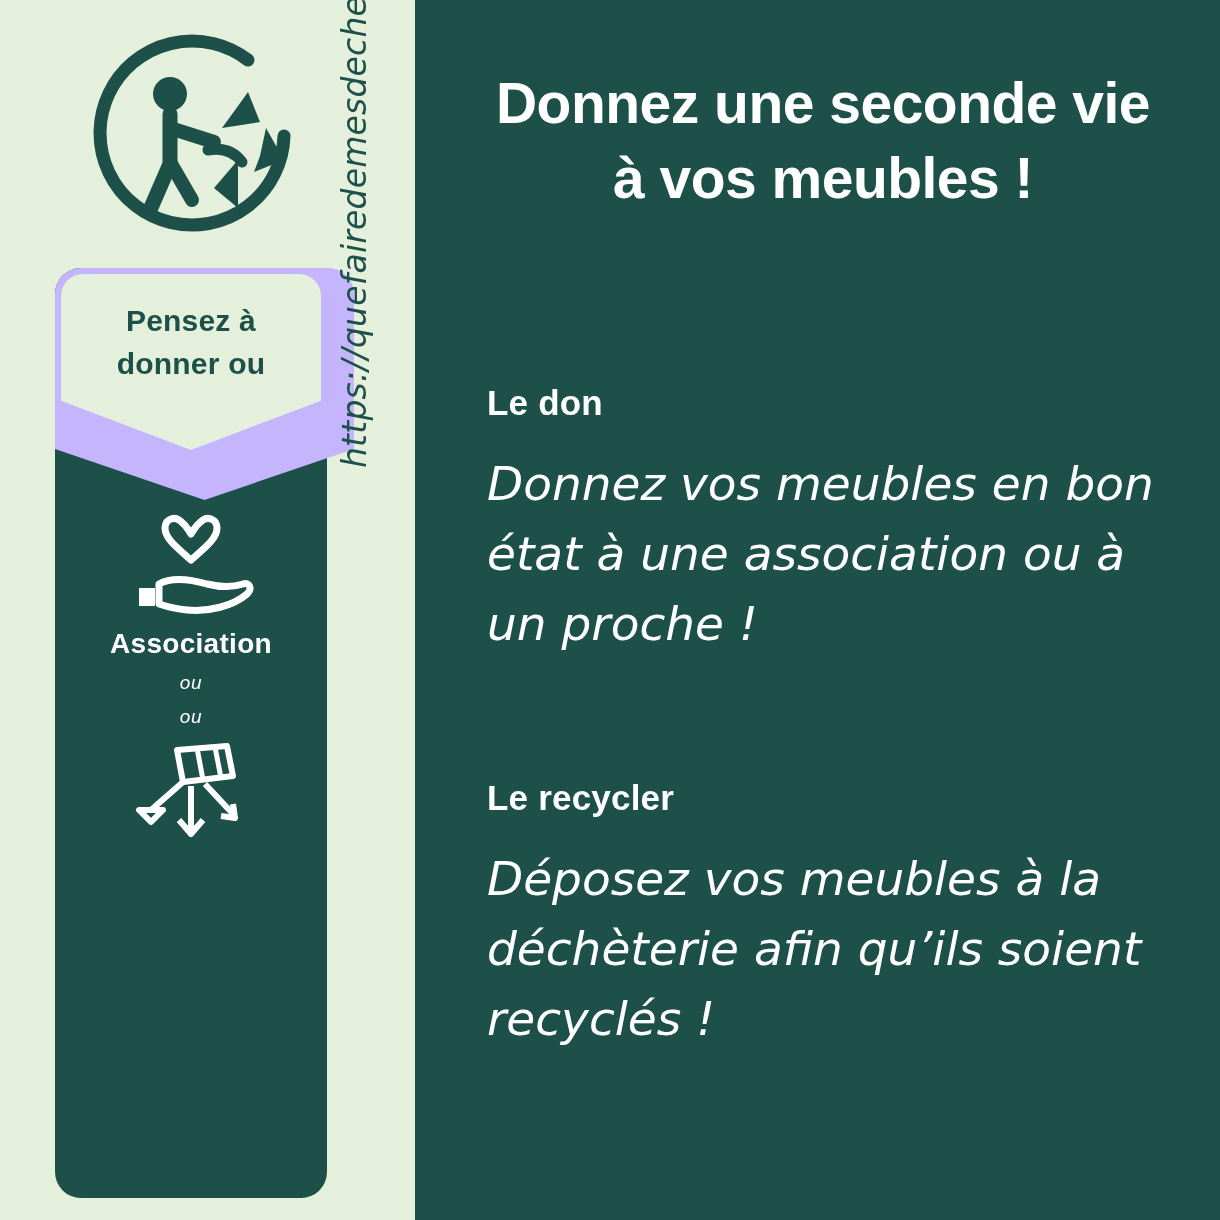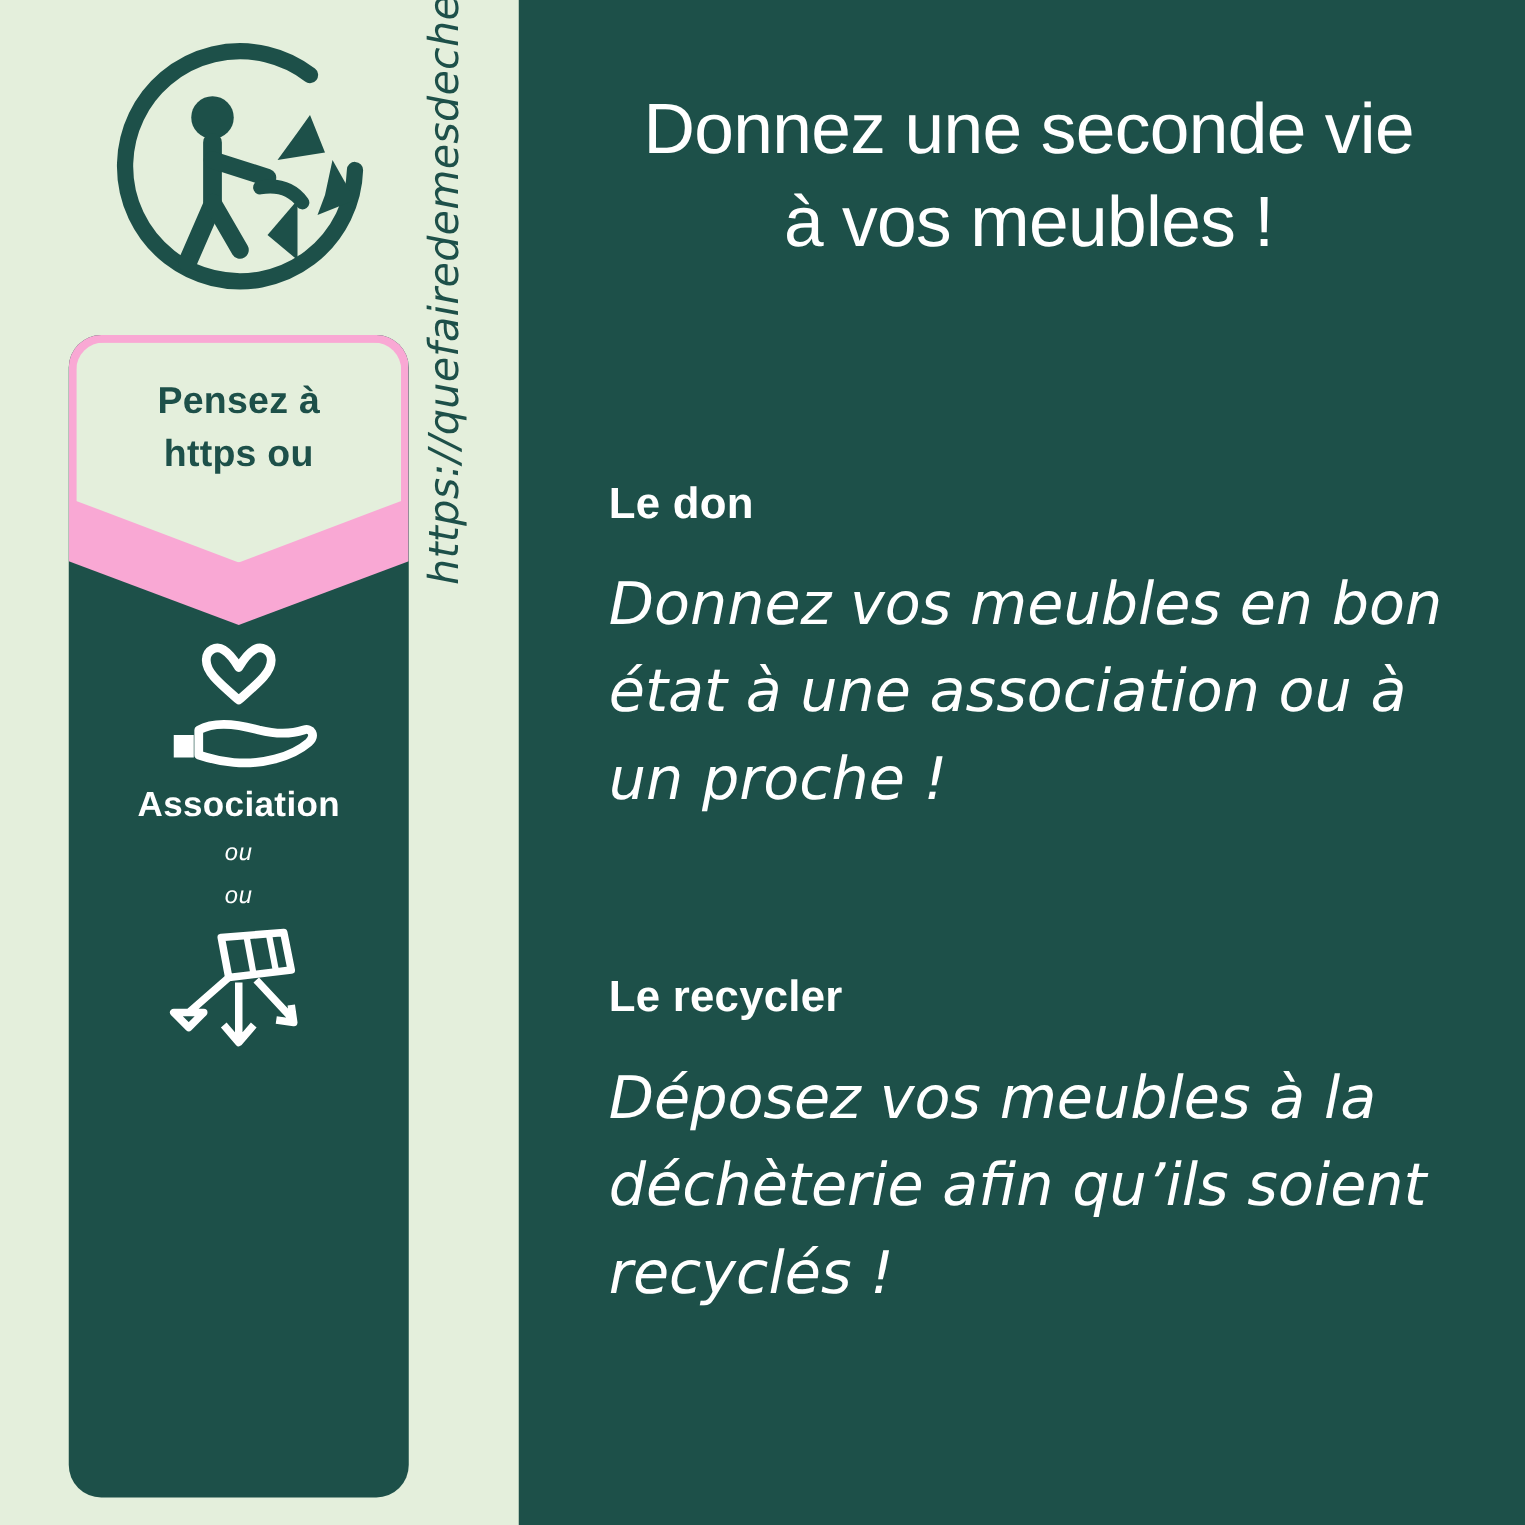--- a/index.html
+++ b/index.html
@@ -40,23 +40,23 @@
     top: 268px;
     width: 272px;
     height: 930px;
     background: #1d5049;
     border-radius: 26px 26px 26px 26px;
   }
   .banner-head {
     position: absolute;
     left: 55px;
     top: 268px;
-    width: 272px;
+    width: 299px;
     height: 232px;
-    background: #f9a8d4;
+    background: #c4b5fd;
     border-top-left-radius: 26px;
     border-top-right-radius: 26px;
     clip-path: polygon(0 0, 100% 0, 100% 78%, 50% 100%, 0 78%);
   }
   .banner-head-inner {
     position: absolute;
     left: 0;
     top: 0;
     width: 272px;
     height: 178px;
@@ -135,21 +135,21 @@
     background: #1d5049;
     height: 1220px;
   }
   .headline {
     position: absolute;
     left: 38px;
     top: 66px;
     width: 740px;
     color: #ffffff;
     font-size: 57px;
-    font-weight: normal;
+    font-weight: bold;
     line-height: 1.32;
     text-align: center;
     letter-spacing: -0.5px;
   }
   .section {
     position: absolute;
     left: 72px;
     width: 690px;
     color: #ffffff;
   }
@@ -193,21 +193,21 @@
         <path d="M150 128 L126 156 L150 176 L150 160 Z" fill="#1d5049"></path>
         <path d="M120 118 q22 -4 34 12" fill="none" stroke="#1d5049" stroke-width="11" stroke-linecap="round"></path>
       </svg>
     </div>
 
     <div class="banner"></div>
     <div class="banner-head">
       <div class="banner-head-inner">
         <div class="banner-head-text">
           <div>Pensez à</div>
-          <div>https ou</div>
+          <div>donner ou</div>
         </div>
       </div>
     </div>
 
     <div class="items">
 
       <div class="item">
         <div class="item-icon">
           <svg width="128" height="104" viewBox="0 0 128 104" aria-hidden="true">
             <path d="M64 46 C48 32 38 24 38 14 C38 6 46 2 52 6 C57 9 61 15 64 20 C67 15 71 9 76 6 C82 2 90 6 90 14 C90 24 80 32 64 46 Z" fill="none" stroke="#ffffff" stroke-width="7" stroke-linejoin="round"></path>

